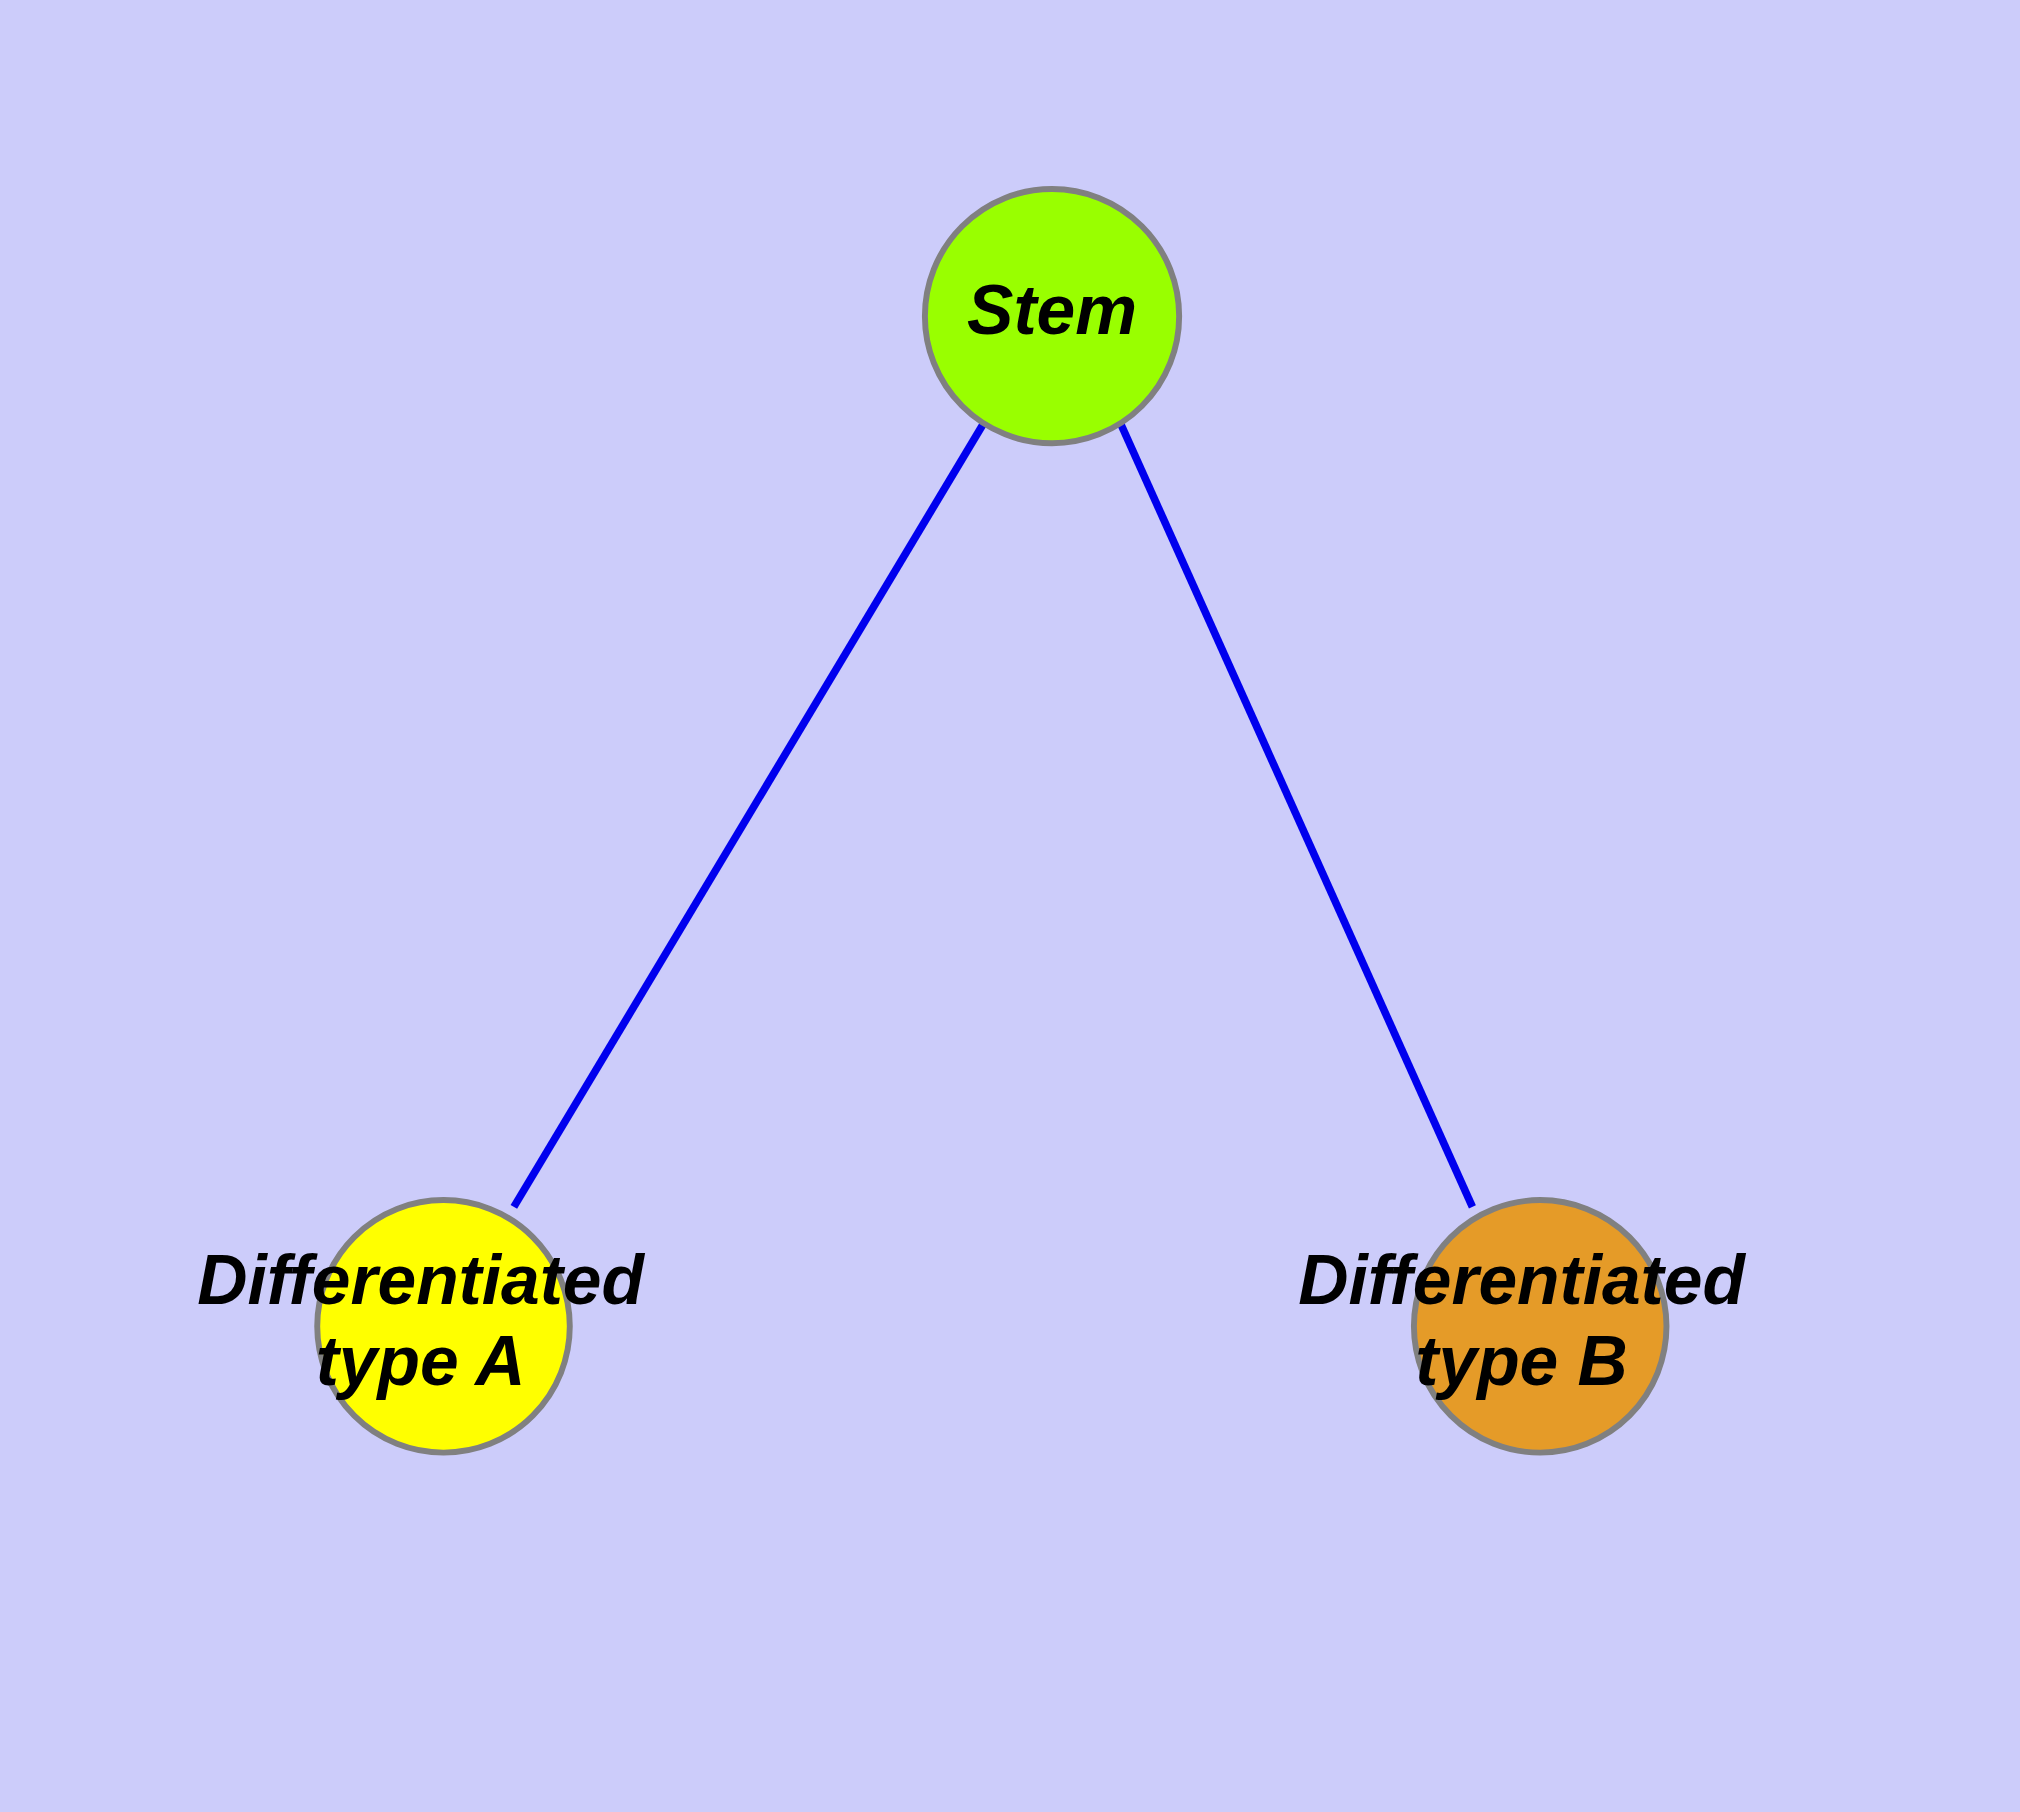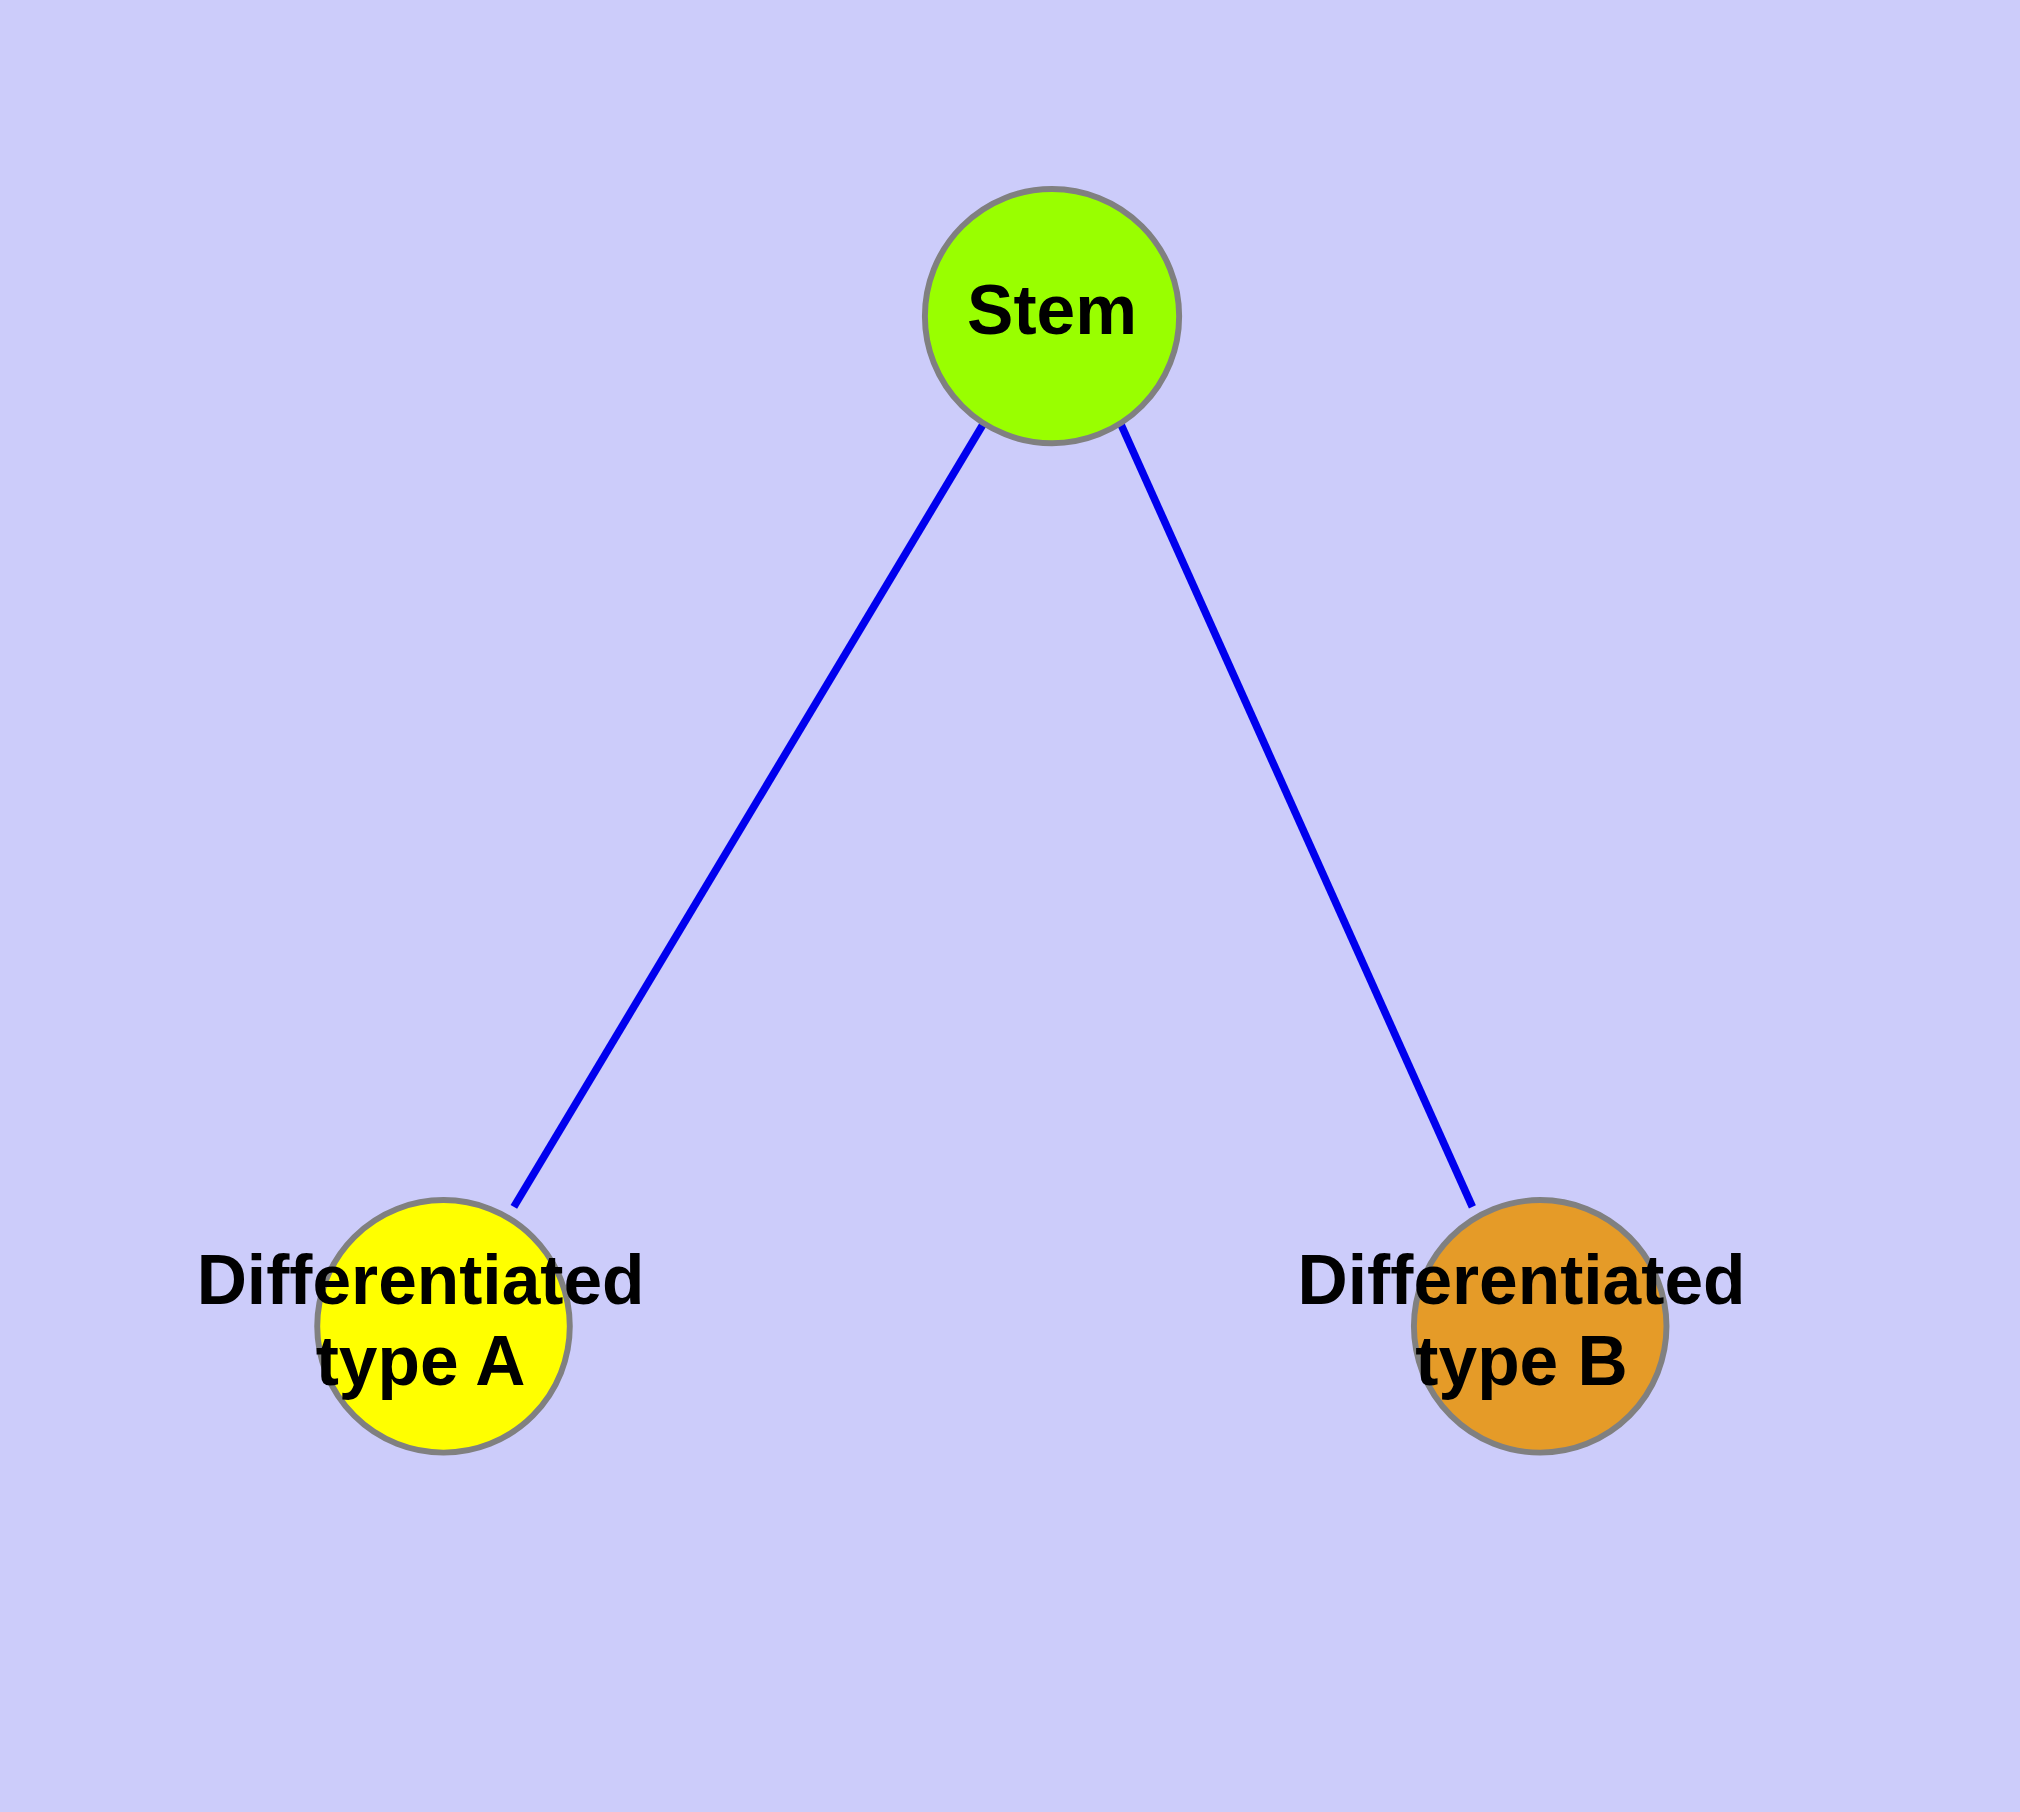--- a/index.html
+++ b/index.html
@@ -6,20 +6,21 @@
     margin: 0;
     padding: 0;
     background: #ffffff;
   }
   #canvas {
     position: relative;
     width: 2021px;
     height: 1812px;
     overflow: hidden;
     font-family: "Liberation Sans", sans-serif;
+    font-style: italic;
   }
   .bg-plane {
     position: absolute;
     left: 0;
     top: 0;
     width: 2021px;
     height: 1812px;
   }
   svg.graph-layer {
     position: absolute;

